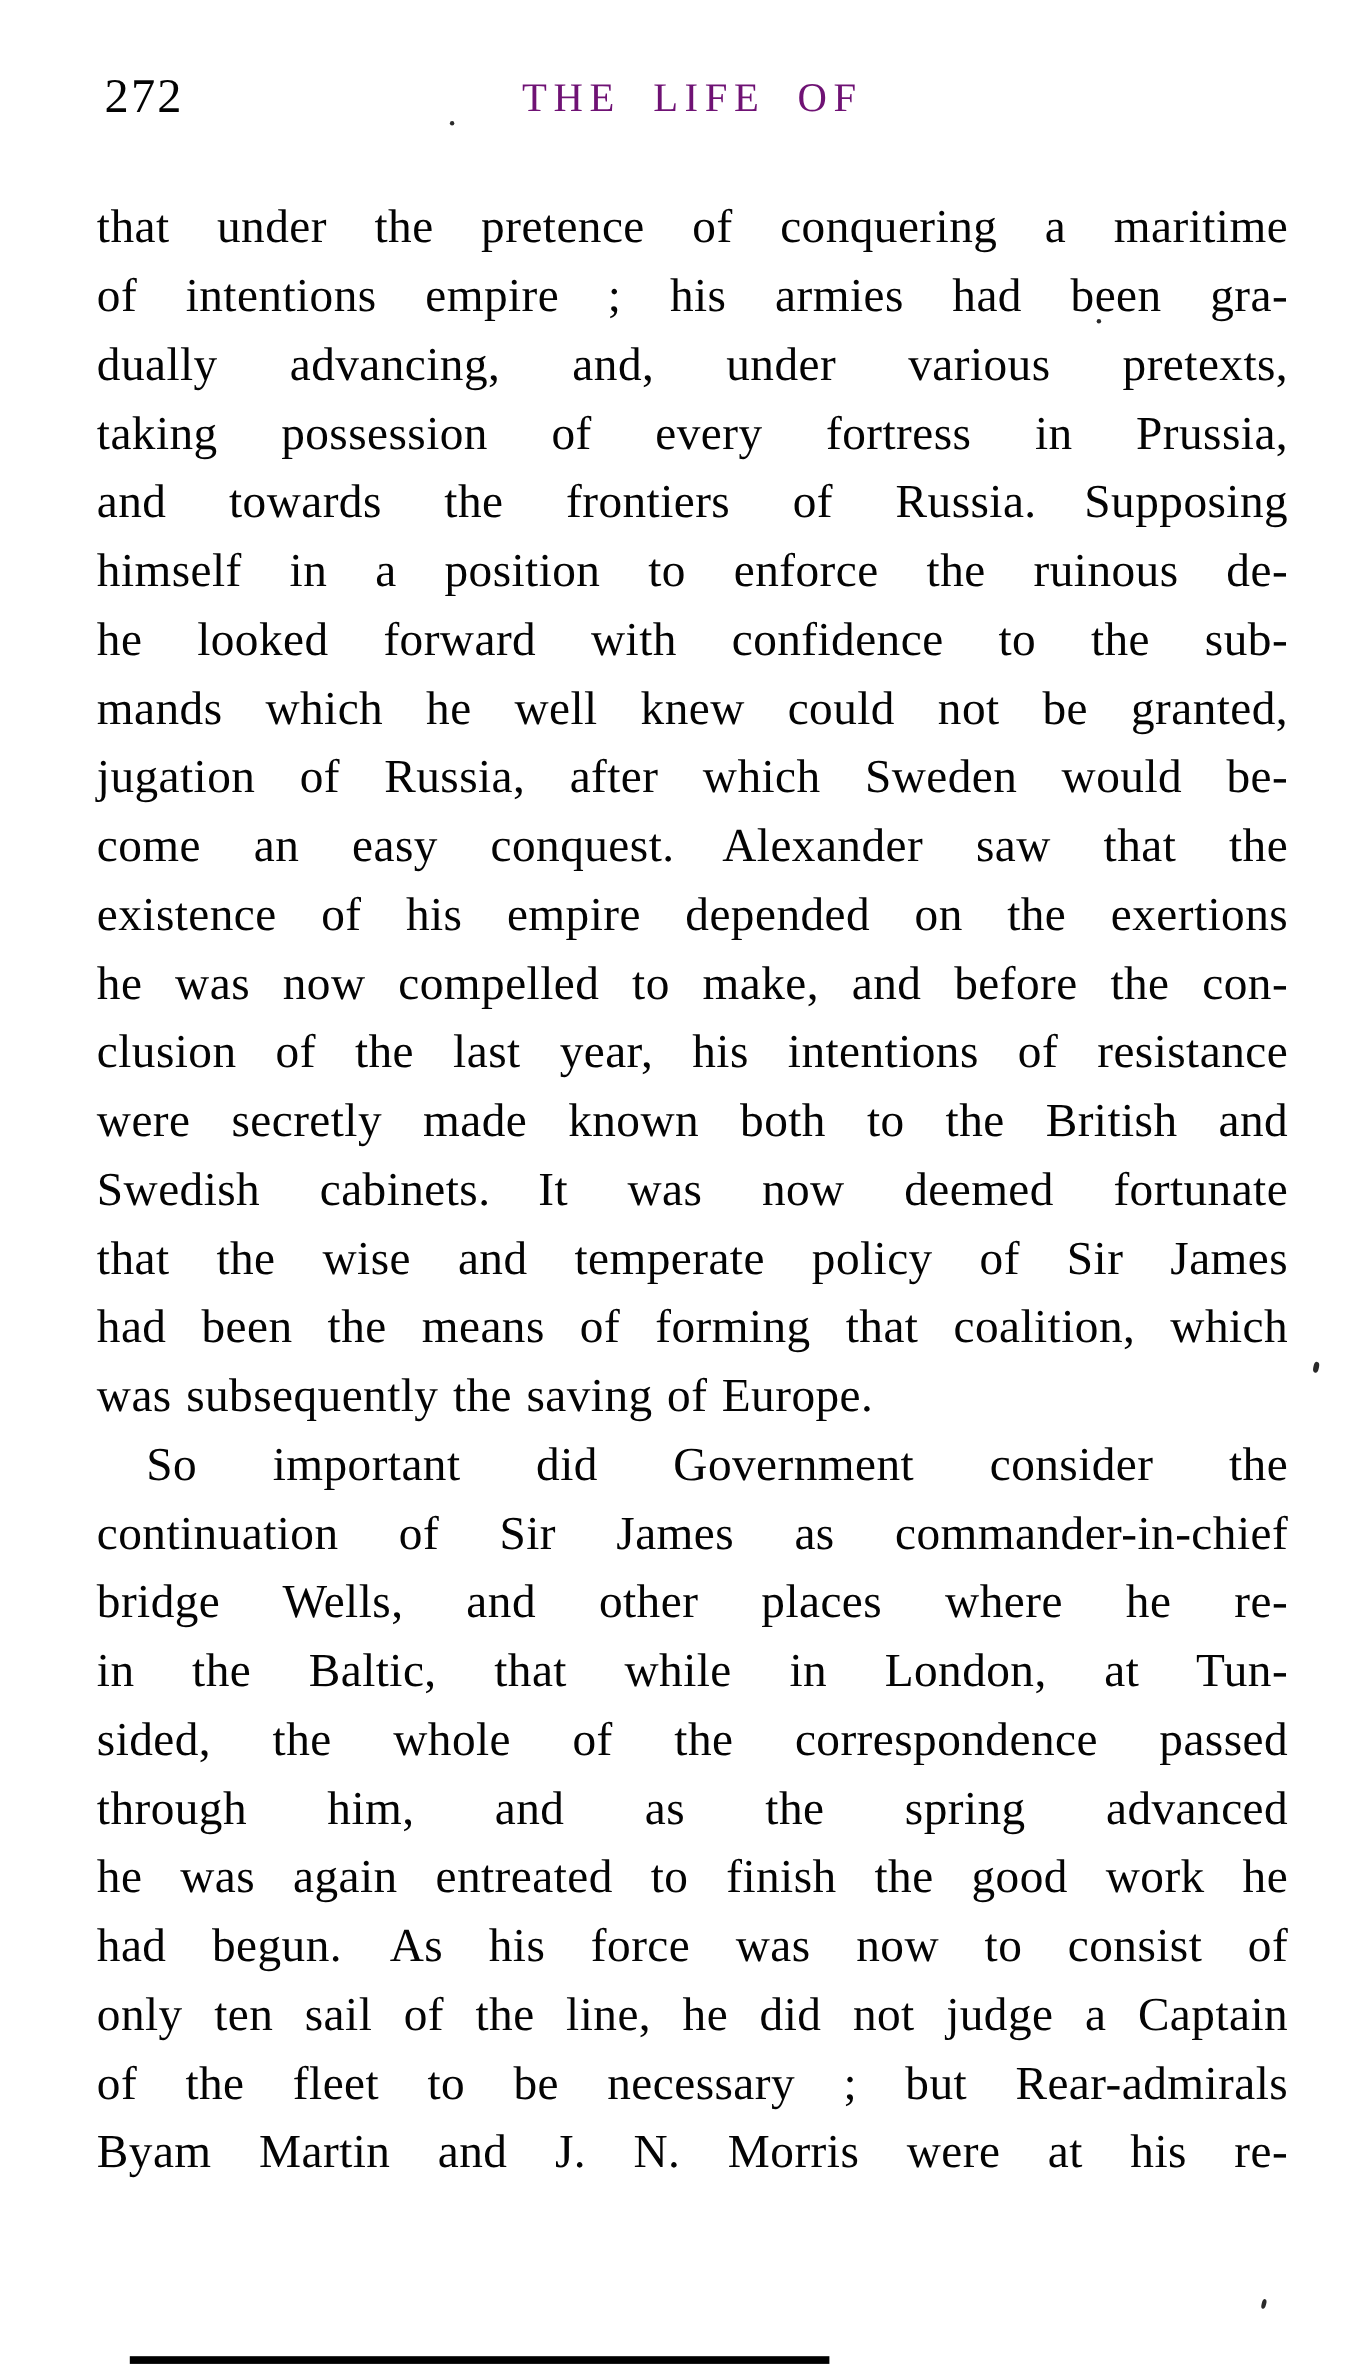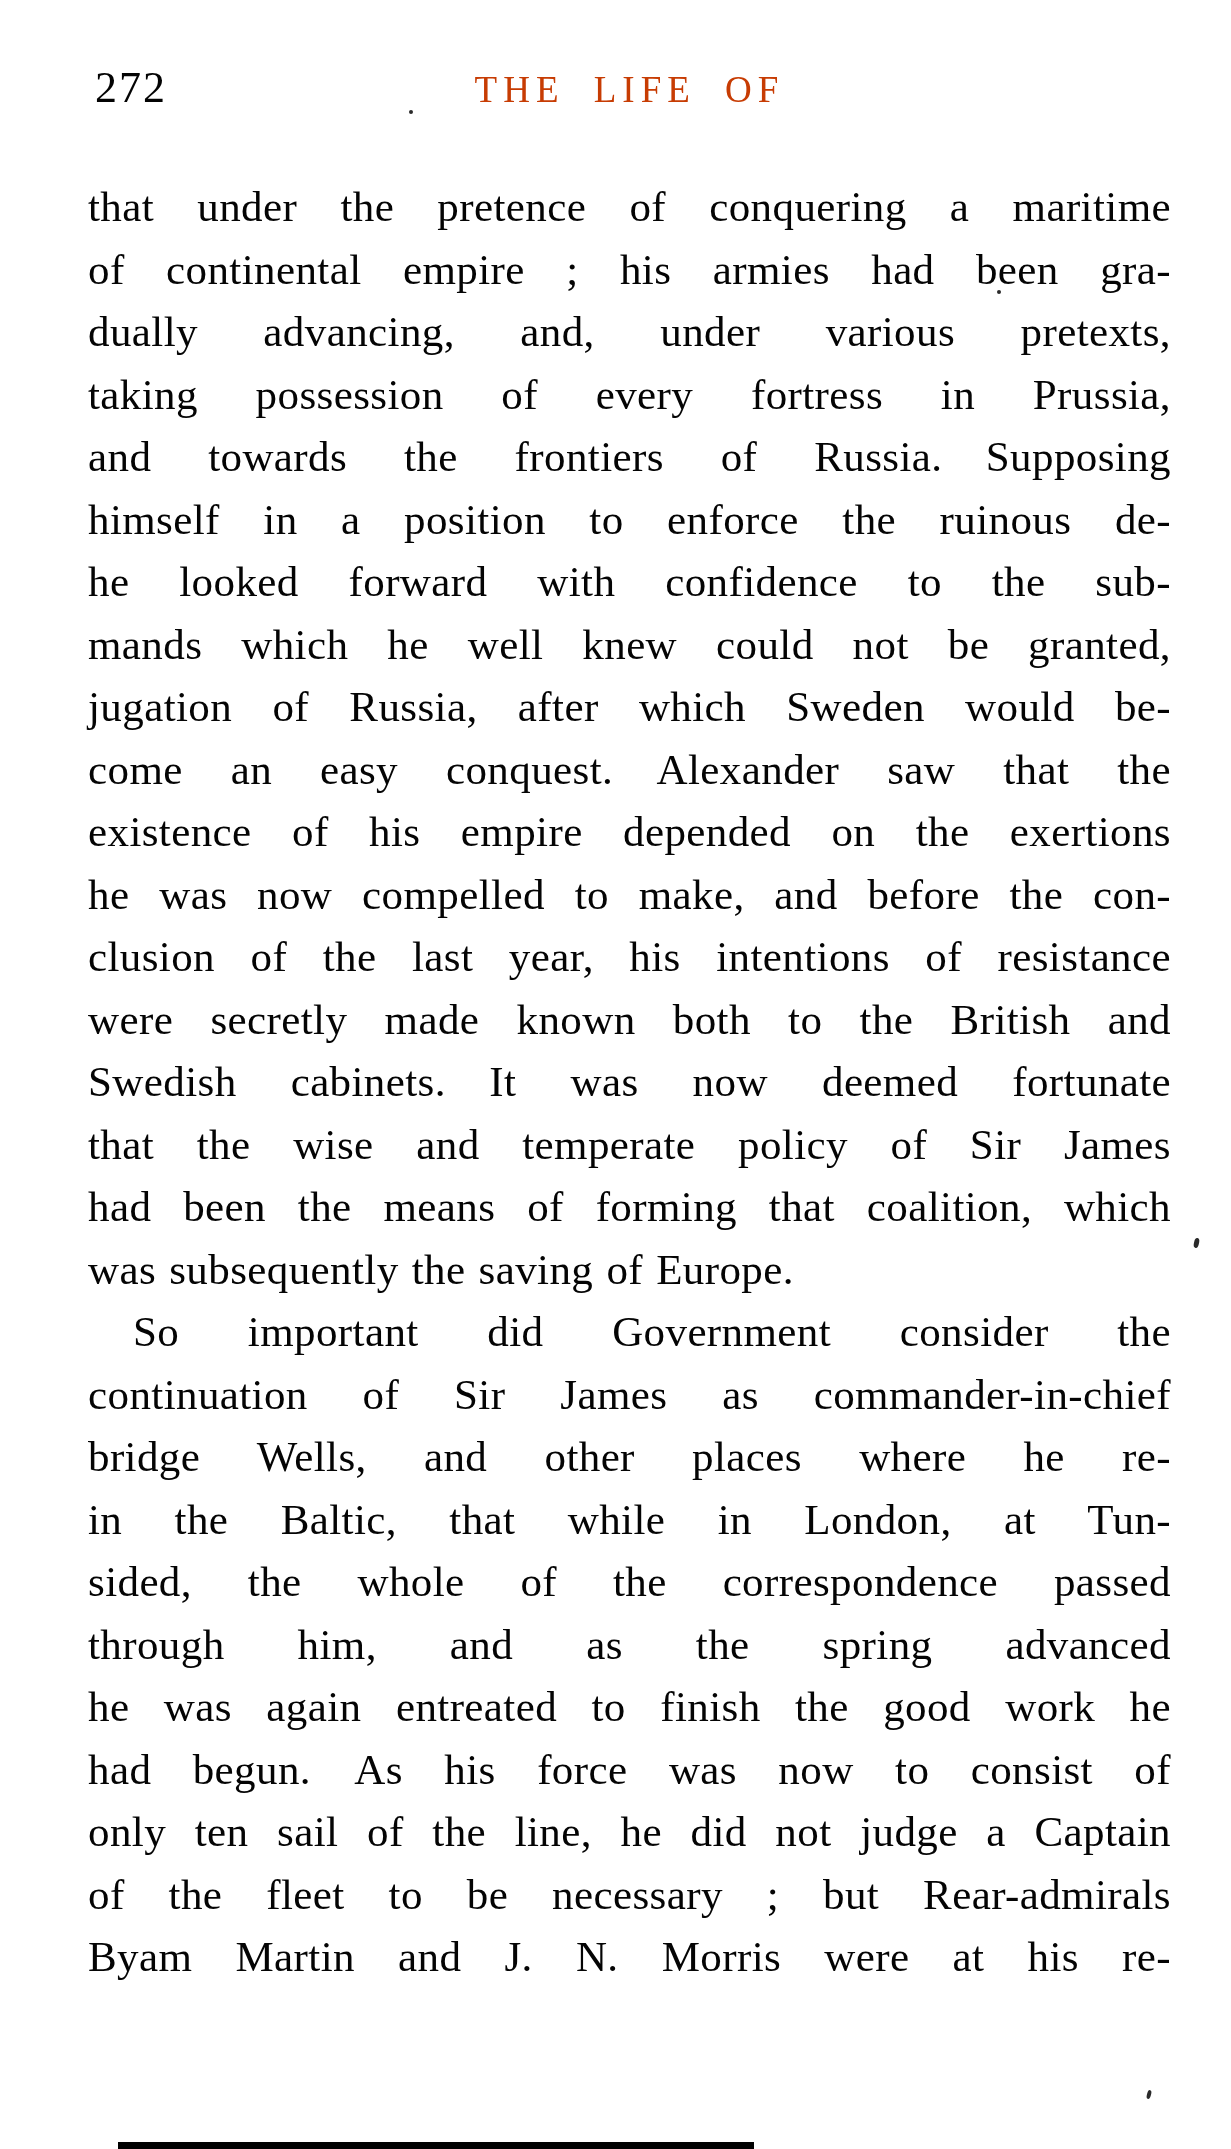--- a/index.html
+++ b/index.html
@@ -39,21 +39,21 @@
   }
   .running-header {
     position: absolute;
     left: 0;
     width: 100%;
     top: 6px;
     text-align: center;
     font-size: 37px;
     letter-spacing: 6px;
     word-spacing: 14px;
-    color: #c2410c;
+    color: #701a75;
   }
 
   
   .body-text {
     position: absolute;
     left: 88px;
     top: 176px;
     width: 1083px;
   }
   .line {
@@ -100,21 +100,21 @@
 
 <div class="page">
 
   <div class="header-row ink">
     <div class="page-number">272</div>
     <div class="running-header">THE LIFE OF</div>
   </div>
 
   <div class="body-text ink">
     <div class="line">that under the pretence of conquering a maritime</div>
-    <div class="line">of continental empire ; his armies had been gra-</div>
+    <div class="line">of intentions empire ; his armies had been gra-</div>
     <div class="line">dually advancing, and, under various pretexts,</div>
     <div class="line">taking possession of every fortress in Prussia,</div>
     <div class="line">and towards the frontiers of Russia. Supposing</div>
     <div class="line">himself in a position to enforce the ruinous de-</div>
     <div class="line">he looked forward with confidence to the sub-</div>
     <div class="line">mands which he well knew could not be granted,</div>
     <div class="line">jugation of Russia, after which Sweden would be-</div>
     <div class="line">come an easy conquest. Alexander saw that the</div>
     <div class="line">existence of his empire depended on the exertions</div>
     <div class="line">he was now compelled to make, and before the con-</div>

